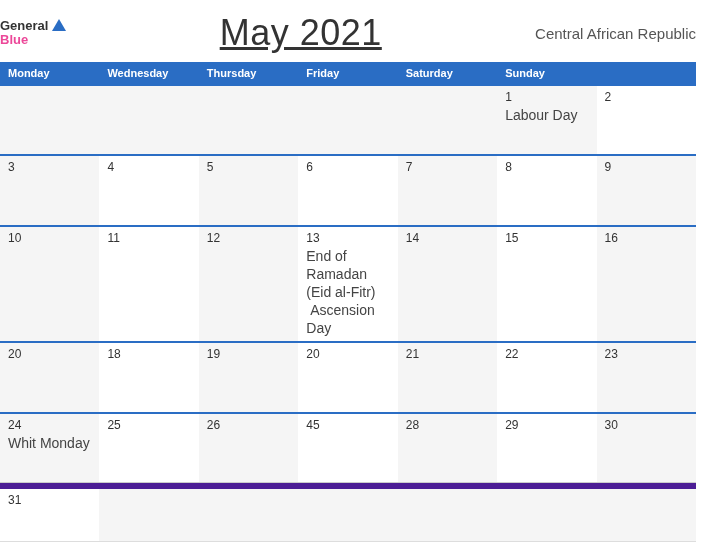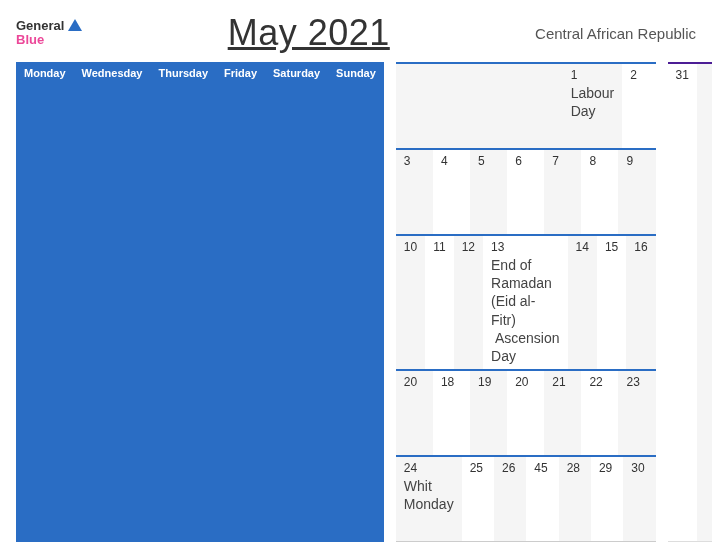--- a/index.html
+++ b/index.html
@@ -10,21 +10,21 @@
       font-family: Arial, sans-serif;
       font-size: 12px;
       color: #333;
       overflow: hidden;
     }
 
     .page {
       width: 712px;
       height: 550px;
       background: #fff;
-      padding: 12px 16px 8px 16px;
+      padding: 12px 16px 8px 0;
       display: flex;
       flex-direction: column;
     }
 
     
     .header {
       display: flex;
       align-items: center;
       justify-content: space-between;
       margin-bottom: 8px;
@@ -68,22 +68,21 @@
     .country {
       font-size: 15px;
       color: #555;
       text-align: center;
     }
 
     
     .calendar {
       flex: 1;
       display: flex;
-      flex-direction: row;
-      gap: 12px;
+      flex-direction: column;
     }
 
     
     .day-headers {
       display: grid;
       grid-template-columns: repeat(7, 1fr);
       background: #2a6dc4;
     }
 
     .day-header {
@@ -139,21 +138,21 @@
     .day-event {
       font-size: 14px;
       color: #444;
       line-height: 1.3;
     }
 
     
     .last-row {
       display: grid;
       grid-template-columns: repeat(7, 1fr);
-      border-top: 2px solid #4c1d95;
+      border-top: 6px solid #4c1d95;
       border-bottom: 1px solid #ddd;
       min-height: 52px;
     }
 
     .last-row .day-cell {
       min-height: 52px;
     }
   </style>
 </head>
 <body>

